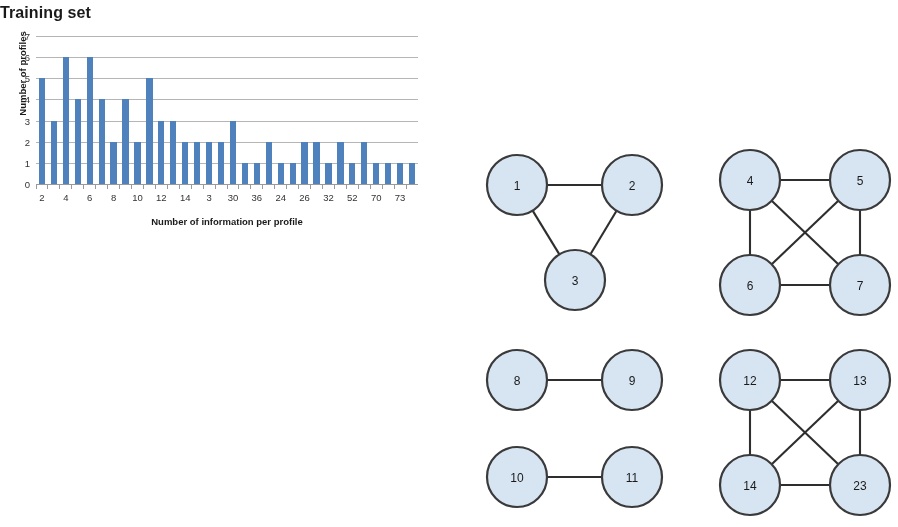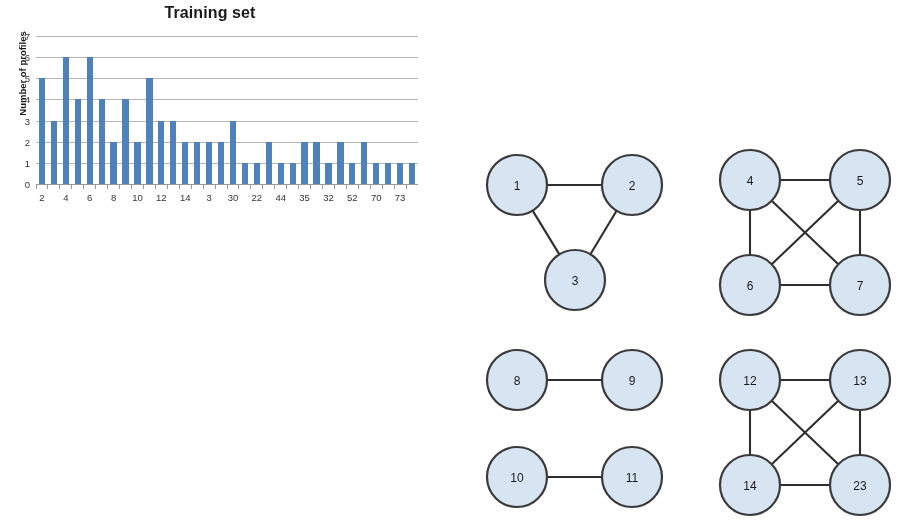--- a/index.html
+++ b/index.html
@@ -21,21 +21,21 @@
     left: 0px;
     top: 0px;
     width: 440px;
     height: 245px;
   }
   #chart-title {
     position: absolute;
     left: 0;
     top: 4px;
     width: 420px;
-    text-align: center;
+    text-align: left;
     font-size: 16px;
     font-weight: bold;
     color: #1a1a1a;
     letter-spacing: 0.1px;
   }
   #ylabel {
     position: absolute;
     left: -38px;
     top: 68px;
     width: 120px;
@@ -430,36 +430,37 @@
       <div class="xlab-slot">10</div>
       <div class="xlab-slot"></div>
       <div class="xlab-slot">12</div>
       <div class="xlab-slot"></div>
       <div class="xlab-slot">14</div>
       <div class="xlab-slot"></div>
       <div class="xlab-slot">3</div>
       <div class="xlab-slot"></div>
       <div class="xlab-slot">30</div>
       <div class="xlab-slot"></div>
-      <div class="xlab-slot">22</div>
-      <div class="xlab-slot"></div>
-      <div class="xlab-slot">44</div>
-      <div class="xlab-slot"></div>
-      <div class="xlab-slot">35</div>
+      <div class="xlab-slot">36</div>
+      <div class="xlab-slot"></div>
+      <div class="xlab-slot">24</div>
+      <div class="xlab-slot"></div>
+      <div class="xlab-slot">26</div>
       <div class="xlab-slot"></div>
       <div class="xlab-slot">32</div>
       <div class="xlab-slot"></div>
       <div class="xlab-slot">52</div>
       <div class="xlab-slot"></div>
       <div class="xlab-slot">70</div>
       <div class="xlab-slot"></div>
       <div class="xlab-slot">73</div>
       <div class="xlab-slot"></div>
     </div>
 
+  <div id="xlabel">Number of information per profile</div>
 </div>
 
 <div id="graphs-panel">
   <div class="graph-block" id="graph-tri">
       <svg width="220" height="200" class="graph-svg">
         <line x1="82" y1="50" x2="137" y2="50" class="g-edge"></line>
         <line x1="67.63259662777303" y1="75.60511516617996" x2="94.36740337222697" y2="119.39488483382004" class="g-edge"></line>
         <line x1="151.5651273371742" y1="75.72478777137633" x2="125.4348726628258" y2="119.27521222862367" class="g-edge"></line>
         <circle cx="52" cy="50" r="30" class="g-node-circle"></circle>
         <text x="52" y="51" class="g-label">1</text>

